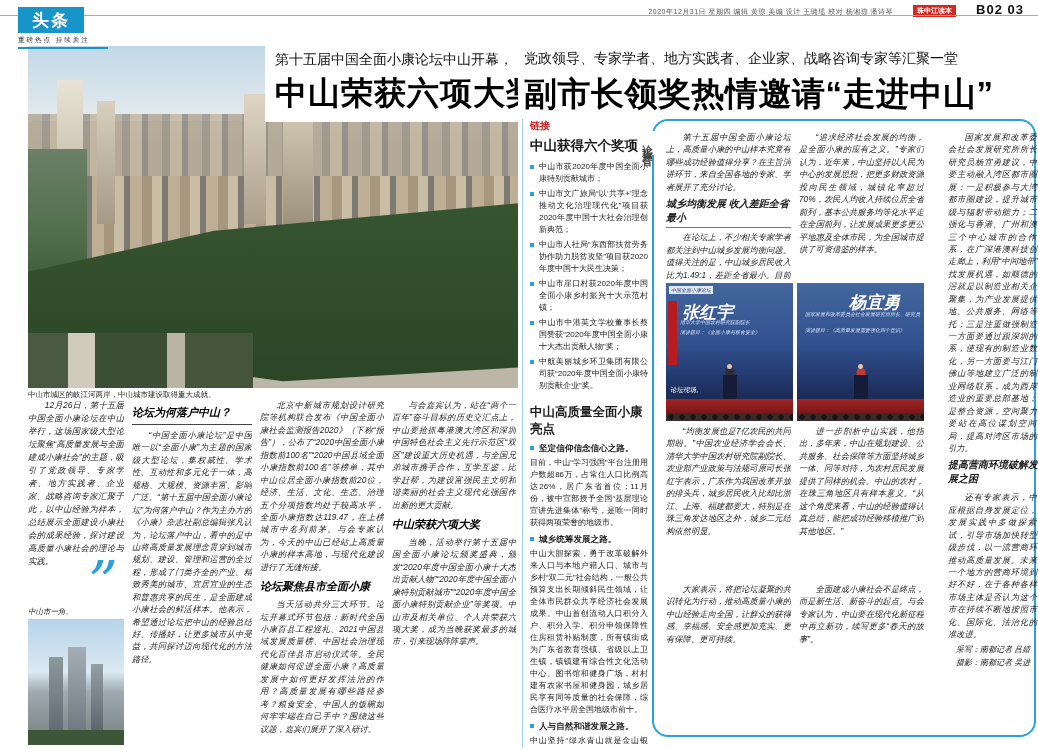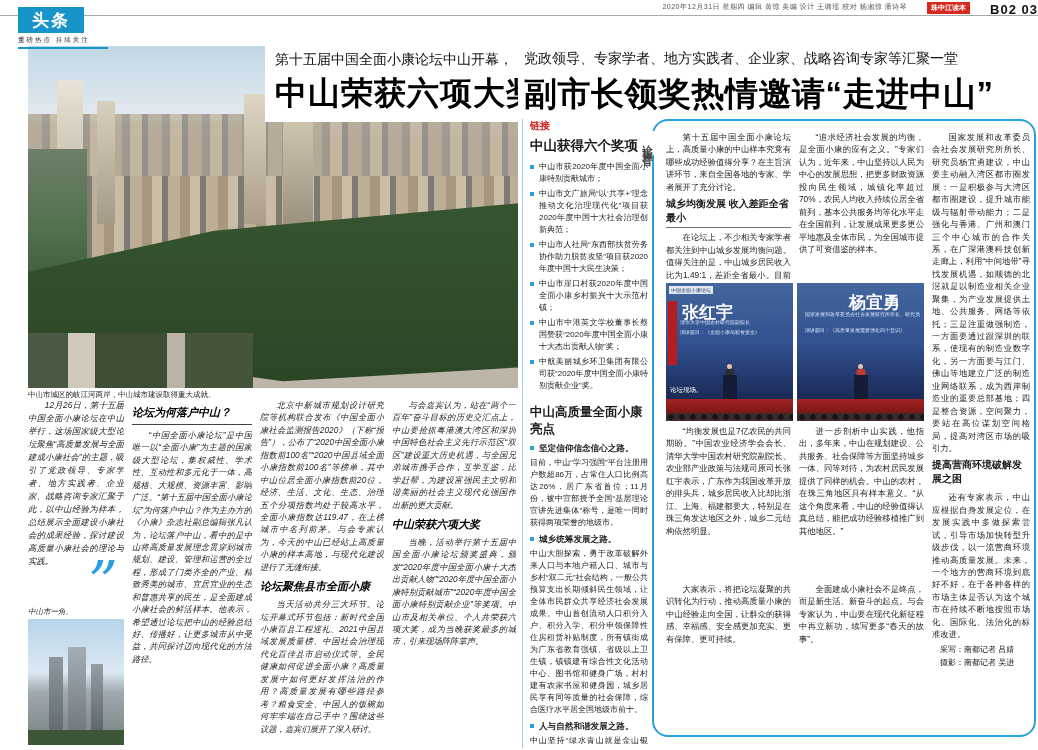--- a/index.html
+++ b/index.html
@@ -3,21 +3,21 @@
 <meta charset="utf-8">
 <style>
   * { margin:0; padding:0; box-sizing:border-box; }
   html,body { background:#e8e8e8; }
   #page {
     position:relative; width:1038px; height:750px; background:#ffffff;
     font-family:"Liberation Sans","DejaVu Sans",sans-serif; color:#1b1b1b;
     overflow:hidden; margin:0 auto;
   }
   
-  #masthead { position:absolute; top:2px; right:0; display:flex; align-items:flex-start; gap:20px; }
+  #masthead { position:absolute; top:2px; right:14px; display:flex; align-items:flex-end; gap:20px; }
   .mh-date { font-size:7px; color:#555; letter-spacing:.5px; }
   .mh-badge { background:#d6281e; color:#fff; font-size:7px; padding:1px 4px; font-weight:bold; }
   .mh-page { font-size:13px; font-weight:900; color:#111; letter-spacing:1px; }
   #top-rule { position:absolute; top:15px; left:0; width:100%; height:1px; background:#aaa; }
   
   #section-tag { position:absolute; left:18px; top:7px; width:92px; z-index:5; }
   .tag-box { width:66px; height:26px; background:#1795c8; color:#fff; font-size:17px; font-weight:900;
              display:flex; align-items:center; justify-content:center; letter-spacing:2px; }
   .tag-sub { font-size:6.5px; color:#333; letter-spacing:2px; margin-top:3px; white-space:nowrap; }
   .tag-line { width:90px; height:2px; background:#1795c8; margin-top:2px; }
@@ -80,21 +80,21 @@
   .hl-title { font-size:12.5px; font-weight:900; margin:12px 0 5px; }
   .hl-item { margin-bottom:5px; }
   .hl-head { font-size:8.6px; font-weight:900; position:relative; padding-left:9px; }
   .hl-head::before { content:""; position:absolute; left:0; top:3px; width:4px; height:4px; background:#2aa0dc; }
   .hl-body { font-size:8px; line-height:1.5; text-align:justify; color:#222; margin-top:2px; }
   
   #voice-box { position:absolute; left:652px; top:119px; width:384px; height:618px;
                border:2px solid #2aa0dc; border-radius:16px; padding:10px 8px 8px 12px; }
   #voice-label { position:absolute; left:-14px; top:10px; writing-mode:vertical-rl; font-size:10.5px; font-weight:900;
                  color:#444; background:#fff; padding:6px 1px; letter-spacing:3px; }
-  #voice-grid { display:grid; grid-template-columns:258px 98px; column-gap:8px; height:100%; }
+  #voice-grid { display:grid; grid-template-columns:258px 98px; column-gap:24px; height:100%;font-style:italic; }
   .v-left { overflow:hidden; }
   .v-toprow { display:grid; grid-template-columns:125px 125px; column-gap:8px; height:152px; overflow:hidden; }
   .v-sub { font-size:10px; font-weight:900; border-bottom:1px solid #777; padding-bottom:2px; margin:4px 0 3px; }
   #forum-title { font-size:15px; font-weight:900; margin:7px 0 5px; white-space:nowrap; }
   #forum-photos { display:flex; gap:4px; height:138px; }
   .stage-photo { position:relative; width:127px; height:138px; overflow:hidden;
     background:linear-gradient(180deg,#44679f 0%,#31508e 45%,#22376b 70%,#131d3c 100%); }
   .sp-name { position:absolute; color:#fff; font-weight:bold; font-size:17px; }
   .sp-line { position:absolute; color:#cfe0ff; font-size:5px; white-space:nowrap; }
   .sp-banner { position:absolute; left:2px; top:18px; width:9px; height:64px; background:#b51d22; }

